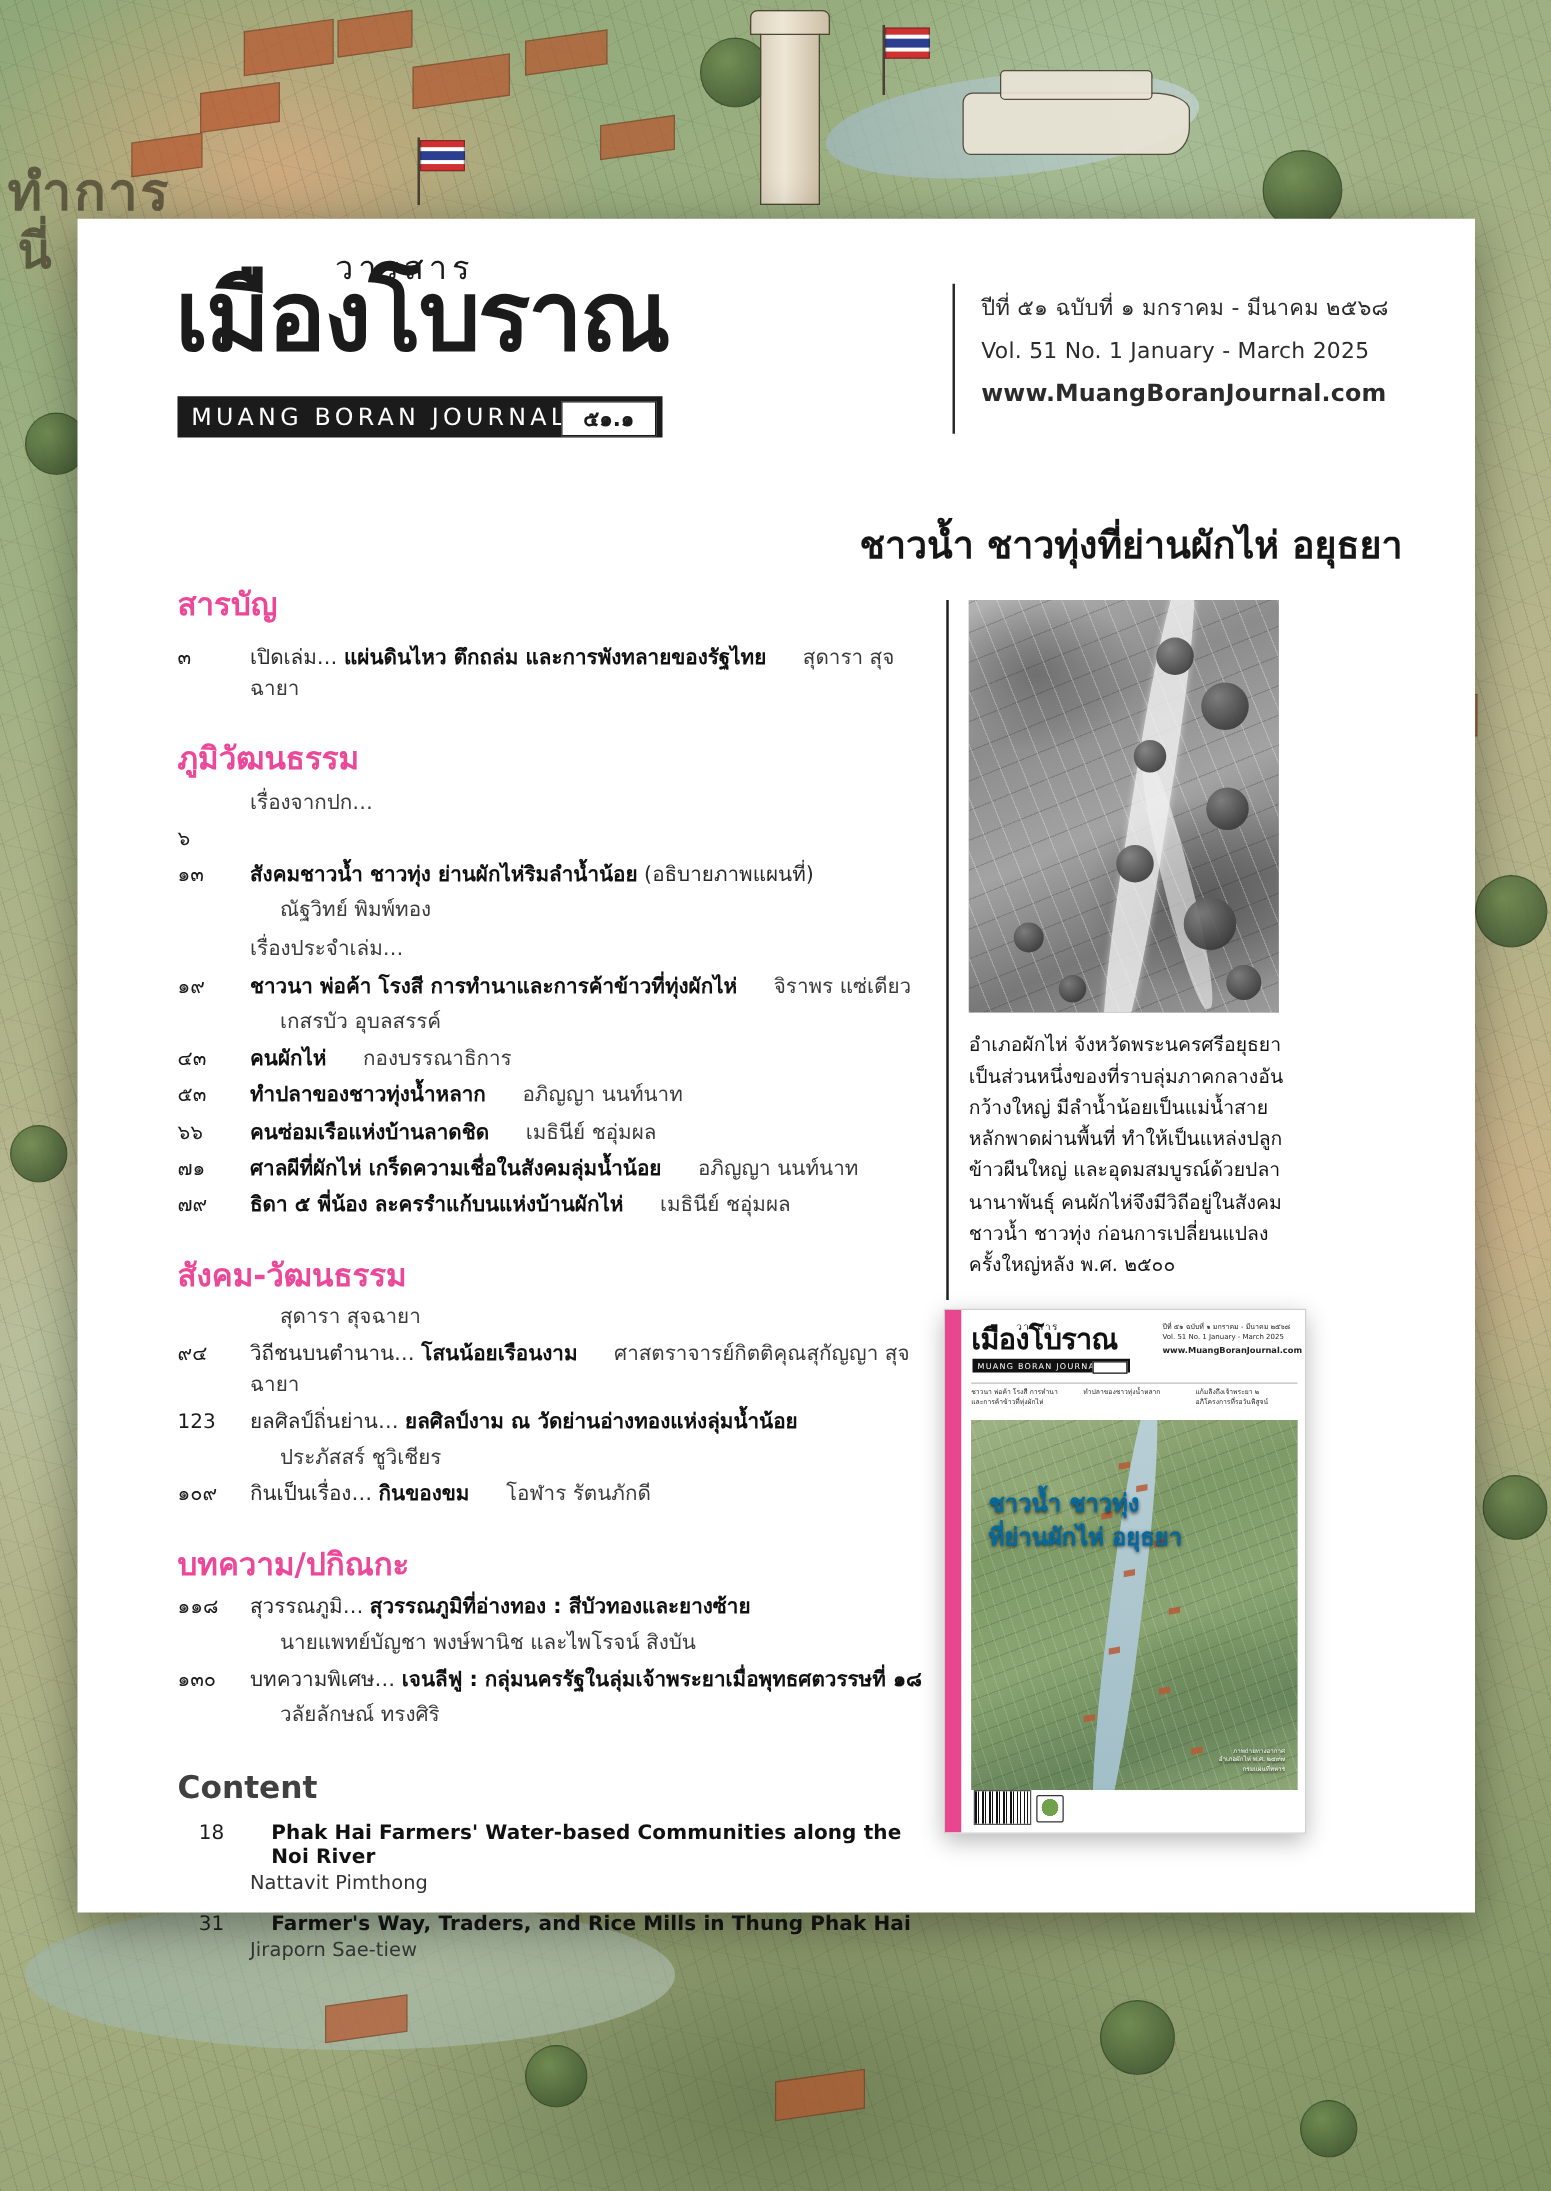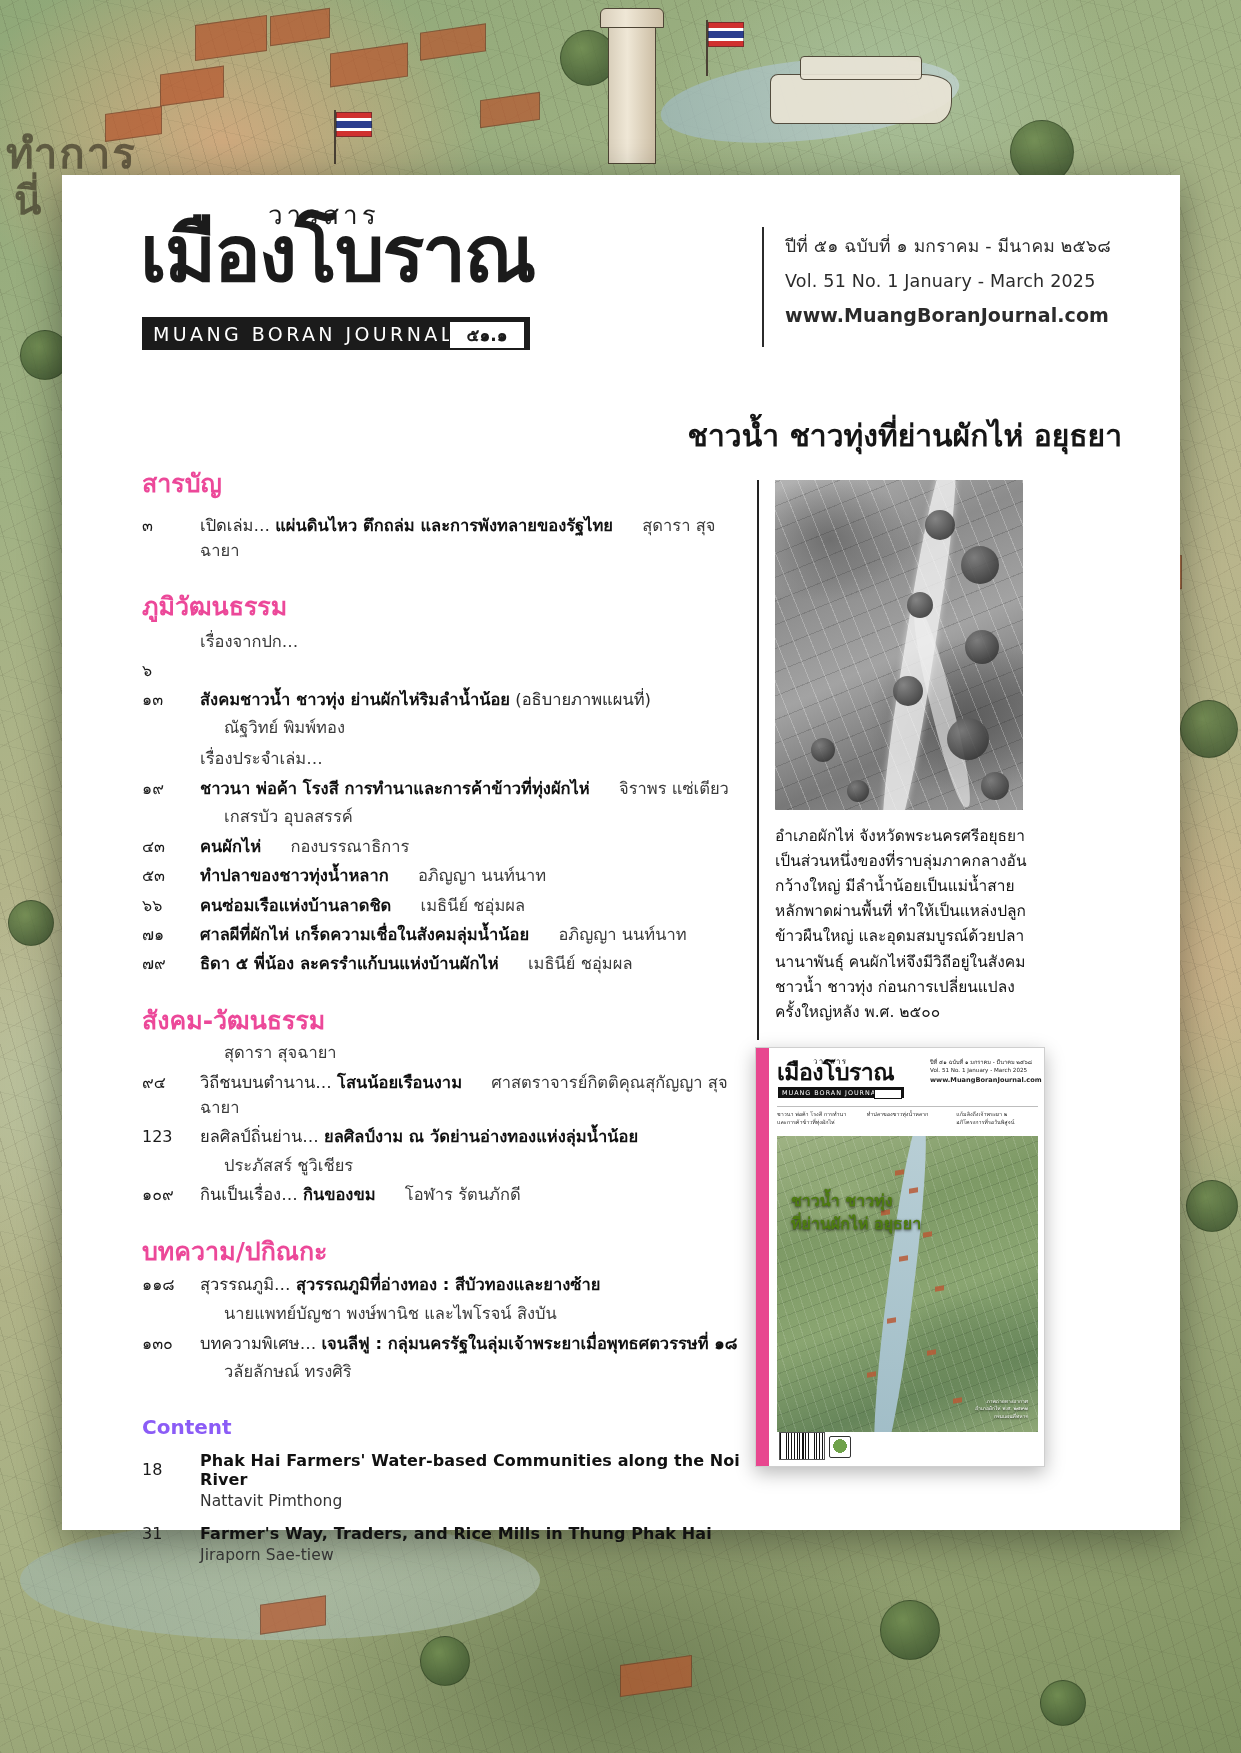--- a/index.html
+++ b/index.html
@@ -251,26 +251,26 @@
   .toc-sub .toc-body { font-size: 16.5px; }
   .toc-note {
     margin-left: 58px;
     font-size: 16.5px;
     color: #3a3a3a;
     margin-bottom: 5px;
   }
 
   
   #content-head {
-    font-size: 20px;
+    font-size: 25px;
     font-weight: 700;
-    color: #8b5cf6;
+    color: #404040;
     margin: 0 0 12px 0;
   }
-  .en-row { margin-bottom: 3px; display: flex; align-items: center; }
+  .en-row { margin-bottom: 3px; display: flex; align-items: flex-start; margin-left: 17px; }
   .en-page {
     width: 58px; flex: 0 0 58px;
     font-size: 16px; color: #1a1a1a;
   }
   .en-title {
     flex: 1;
     font-size: 16px;
     font-weight: 700;
     color: #111111;
     letter-spacing: .1px;
@@ -443,22 +443,22 @@
     border-radius: 45%;
     transform: rotate(7deg);
   }
   #mini-photo .mp-roofs { position: absolute; inset: 0; }
   .mp-roof {
     position: absolute; width: 9px; height: 5px;
     background: #b85a36; opacity: .85; transform: skewY(-10deg);
   }
   #mini-cover-title {
     position: absolute; left: 22px; top: 142px;
-    color: #4d7c0f;
-    font-size: 16px; font-weight: 700; line-height: 1.42;
+    color: #0369a1;
+    font-size: 19px; font-weight: 700; line-height: 1.42;
     text-shadow: 0 1px 3px rgba(0,0,0,.75);
     white-space: nowrap;
   }
   #mini-cover-credit {
     position: absolute; right: 16px; bottom: 46px;
     color: #ffffff; font-size: 5px; line-height: 1.5; text-align: right;
     text-shadow: 0 1px 2px rgba(0,0,0,.8);
   }
   #mini-barcode {
     position: absolute; left: 10px; bottom: 6px;

